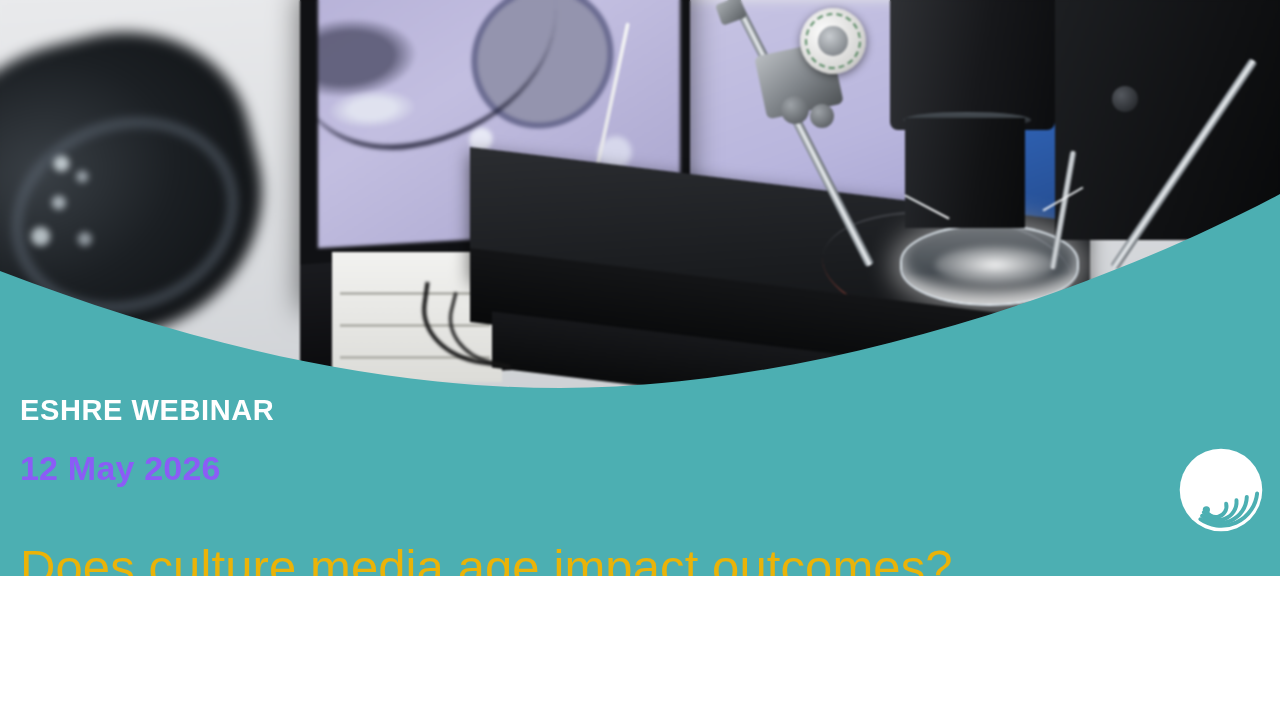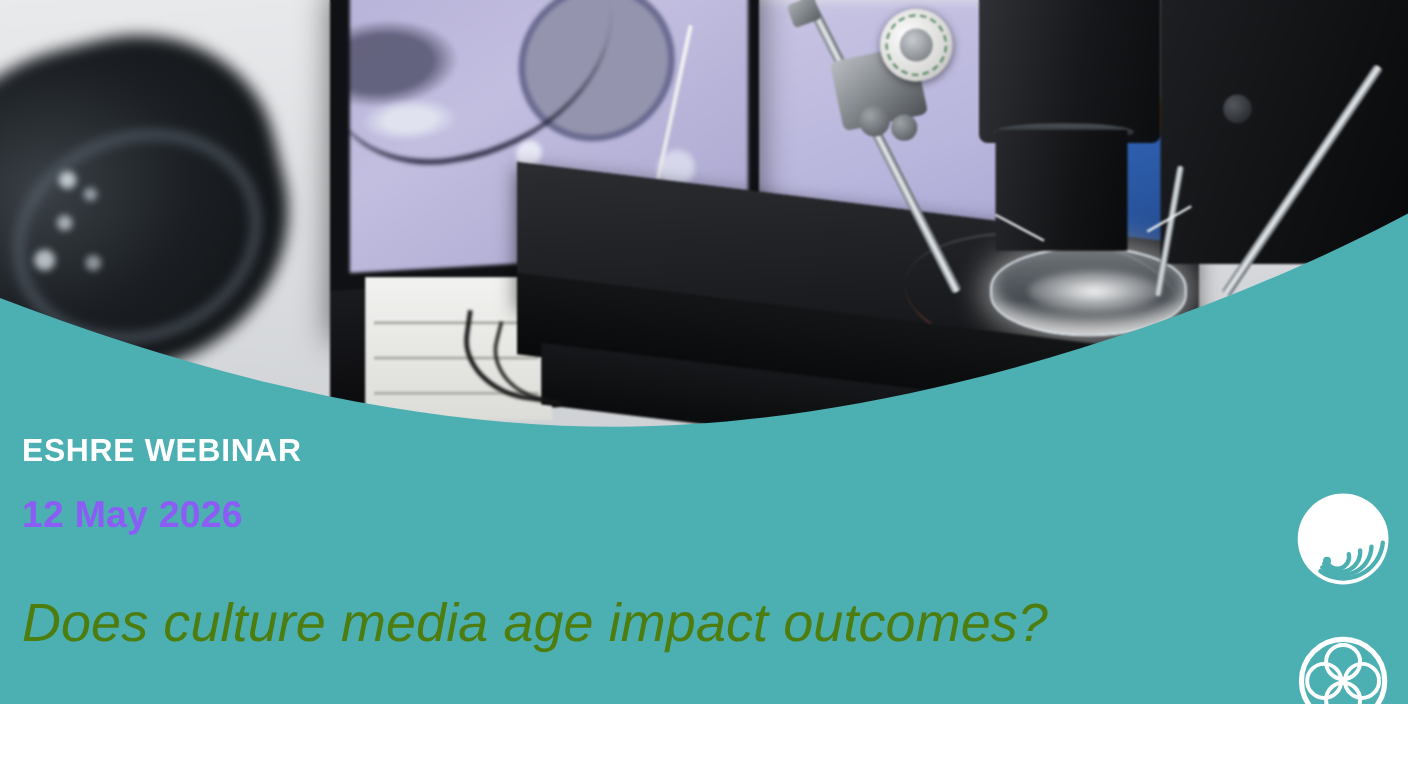--- a/index.html
+++ b/index.html
@@ -3,21 +3,21 @@
 <meta charset="utf-8">
 <style>
   html, body {
     margin: 0;
     padding: 0;
     background: #ffffff;
   }
   #banner {
     position: relative;
     width: 1280px;
-    height: 640px;
+    height: 576px;
     overflow: hidden;
     font-family: "Liberation Sans", sans-serif;
     background: #0c0c0e;
   }
 
   
   .photo {
     position: absolute;
     inset: 0;
     overflow: hidden;
@@ -337,27 +337,26 @@
     left: 20px; top: 450px;
     color: #8b5cf6;
     font-size: 34px;
     font-weight: bold;
     letter-spacing: .2px;
     line-height: 1.1;
   }
   .headline {
     position: absolute;
     left: 20px; top: 540px;
-    color: #4d7c0f;
+    color: #eab308;
     font-size: 49px;
     font-weight: 300;
     letter-spacing: .1px;
     line-height: 1.12;
     white-space: nowrap;
-    font-style: italic;
   }
 
   
   .logo-eshre {
     position: absolute;
     left: 1178px; top: 447px;
     width: 86px; height: 86px;
   }
   .logo-partner {
     position: absolute;

